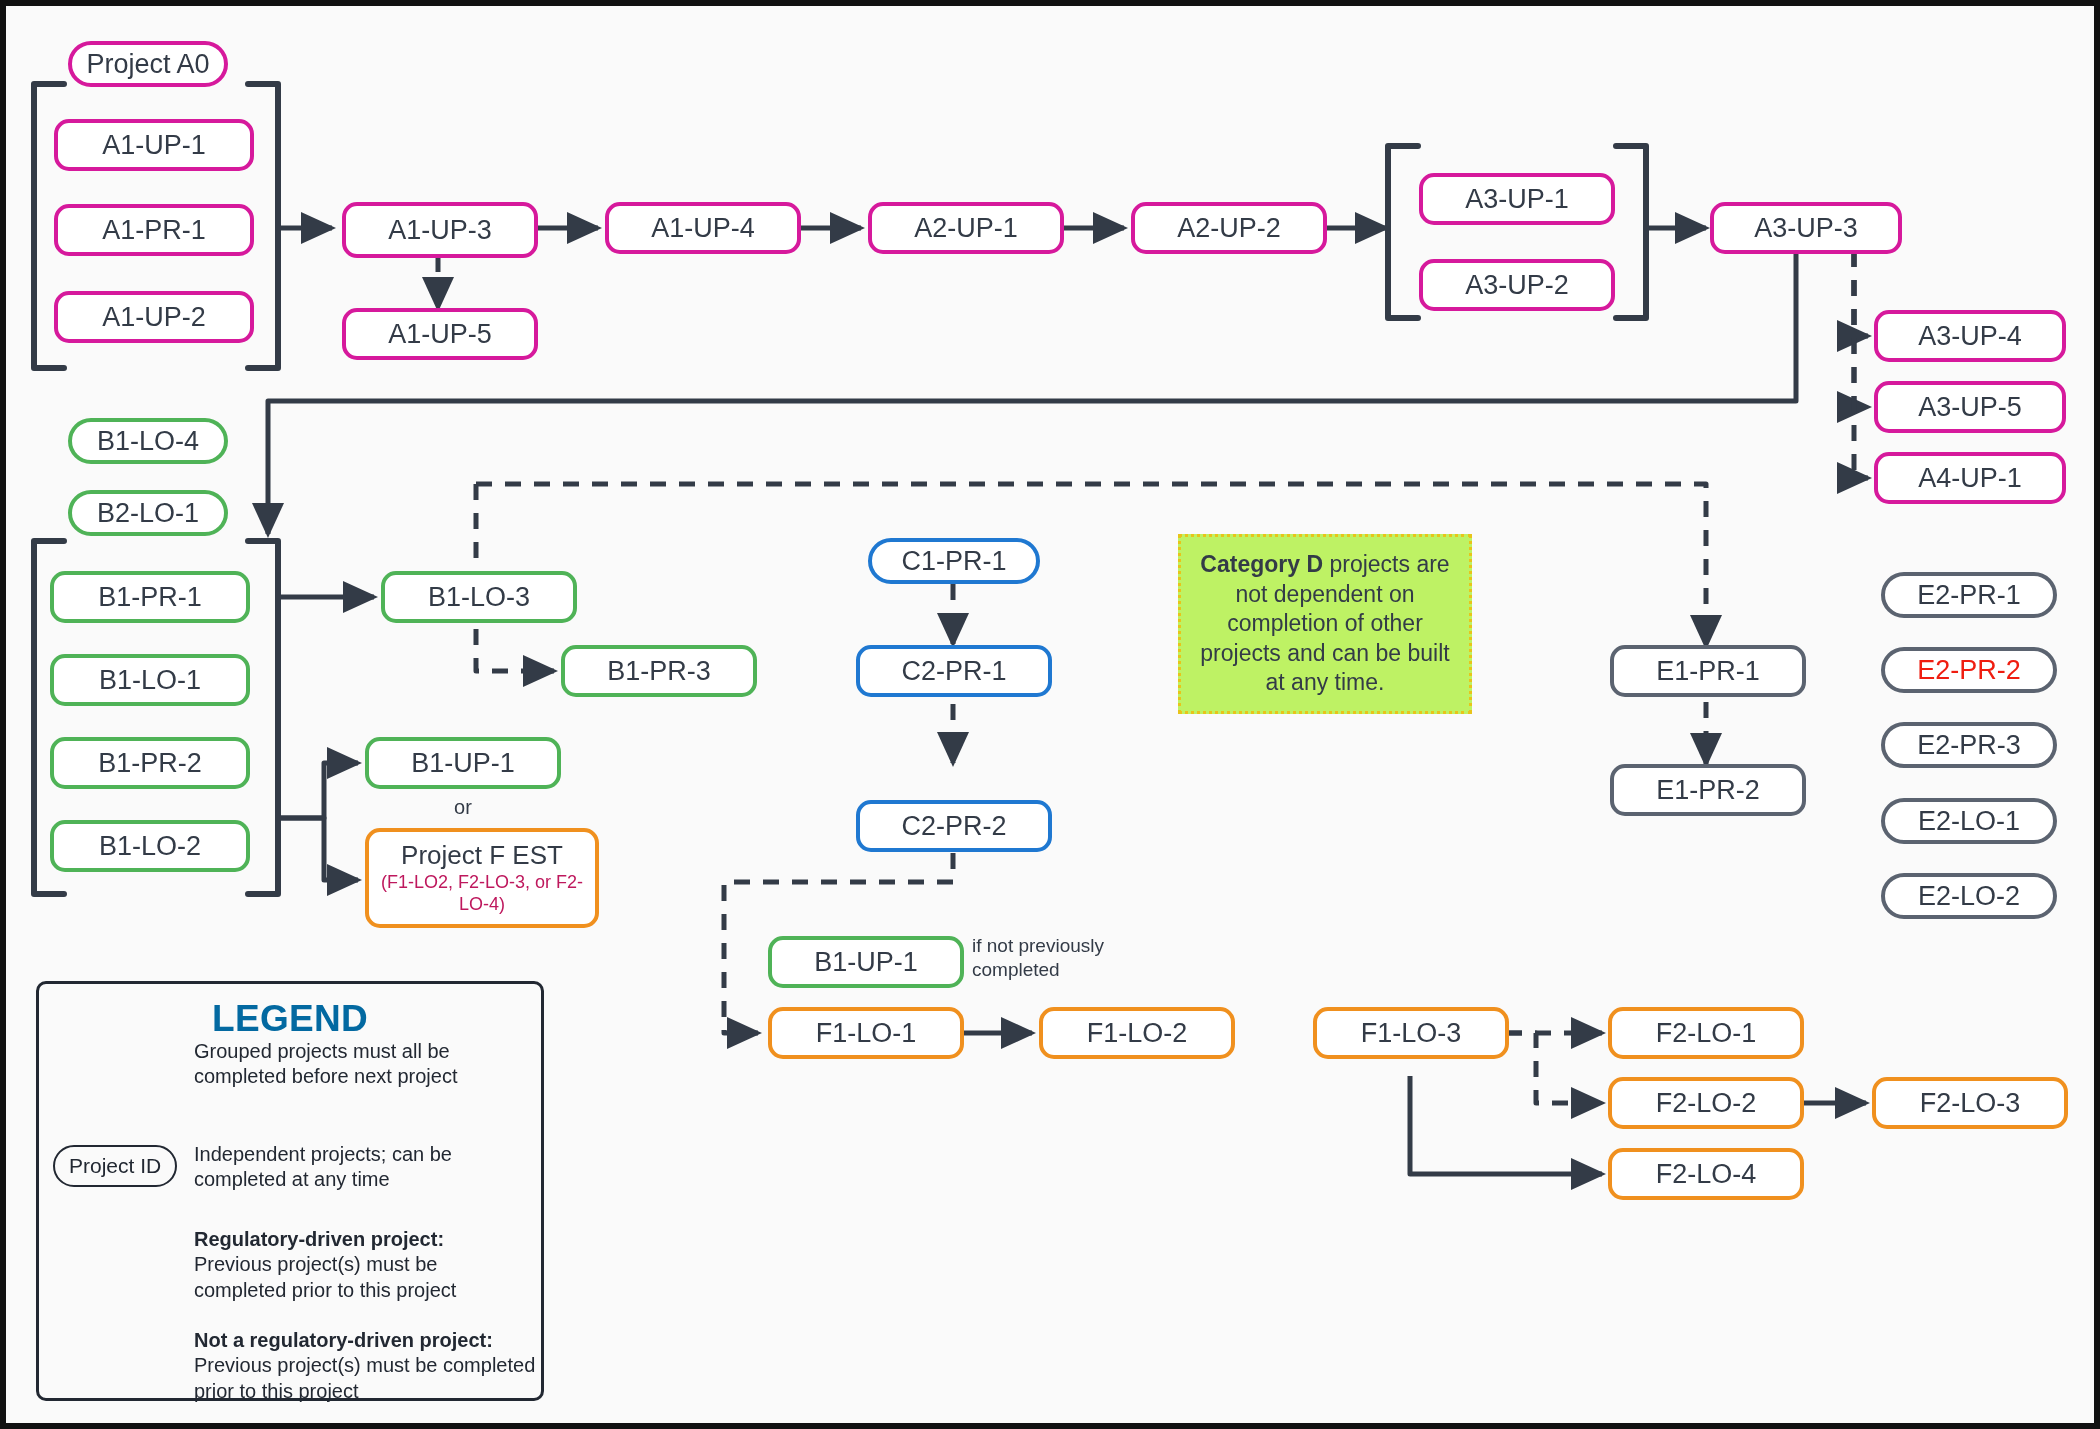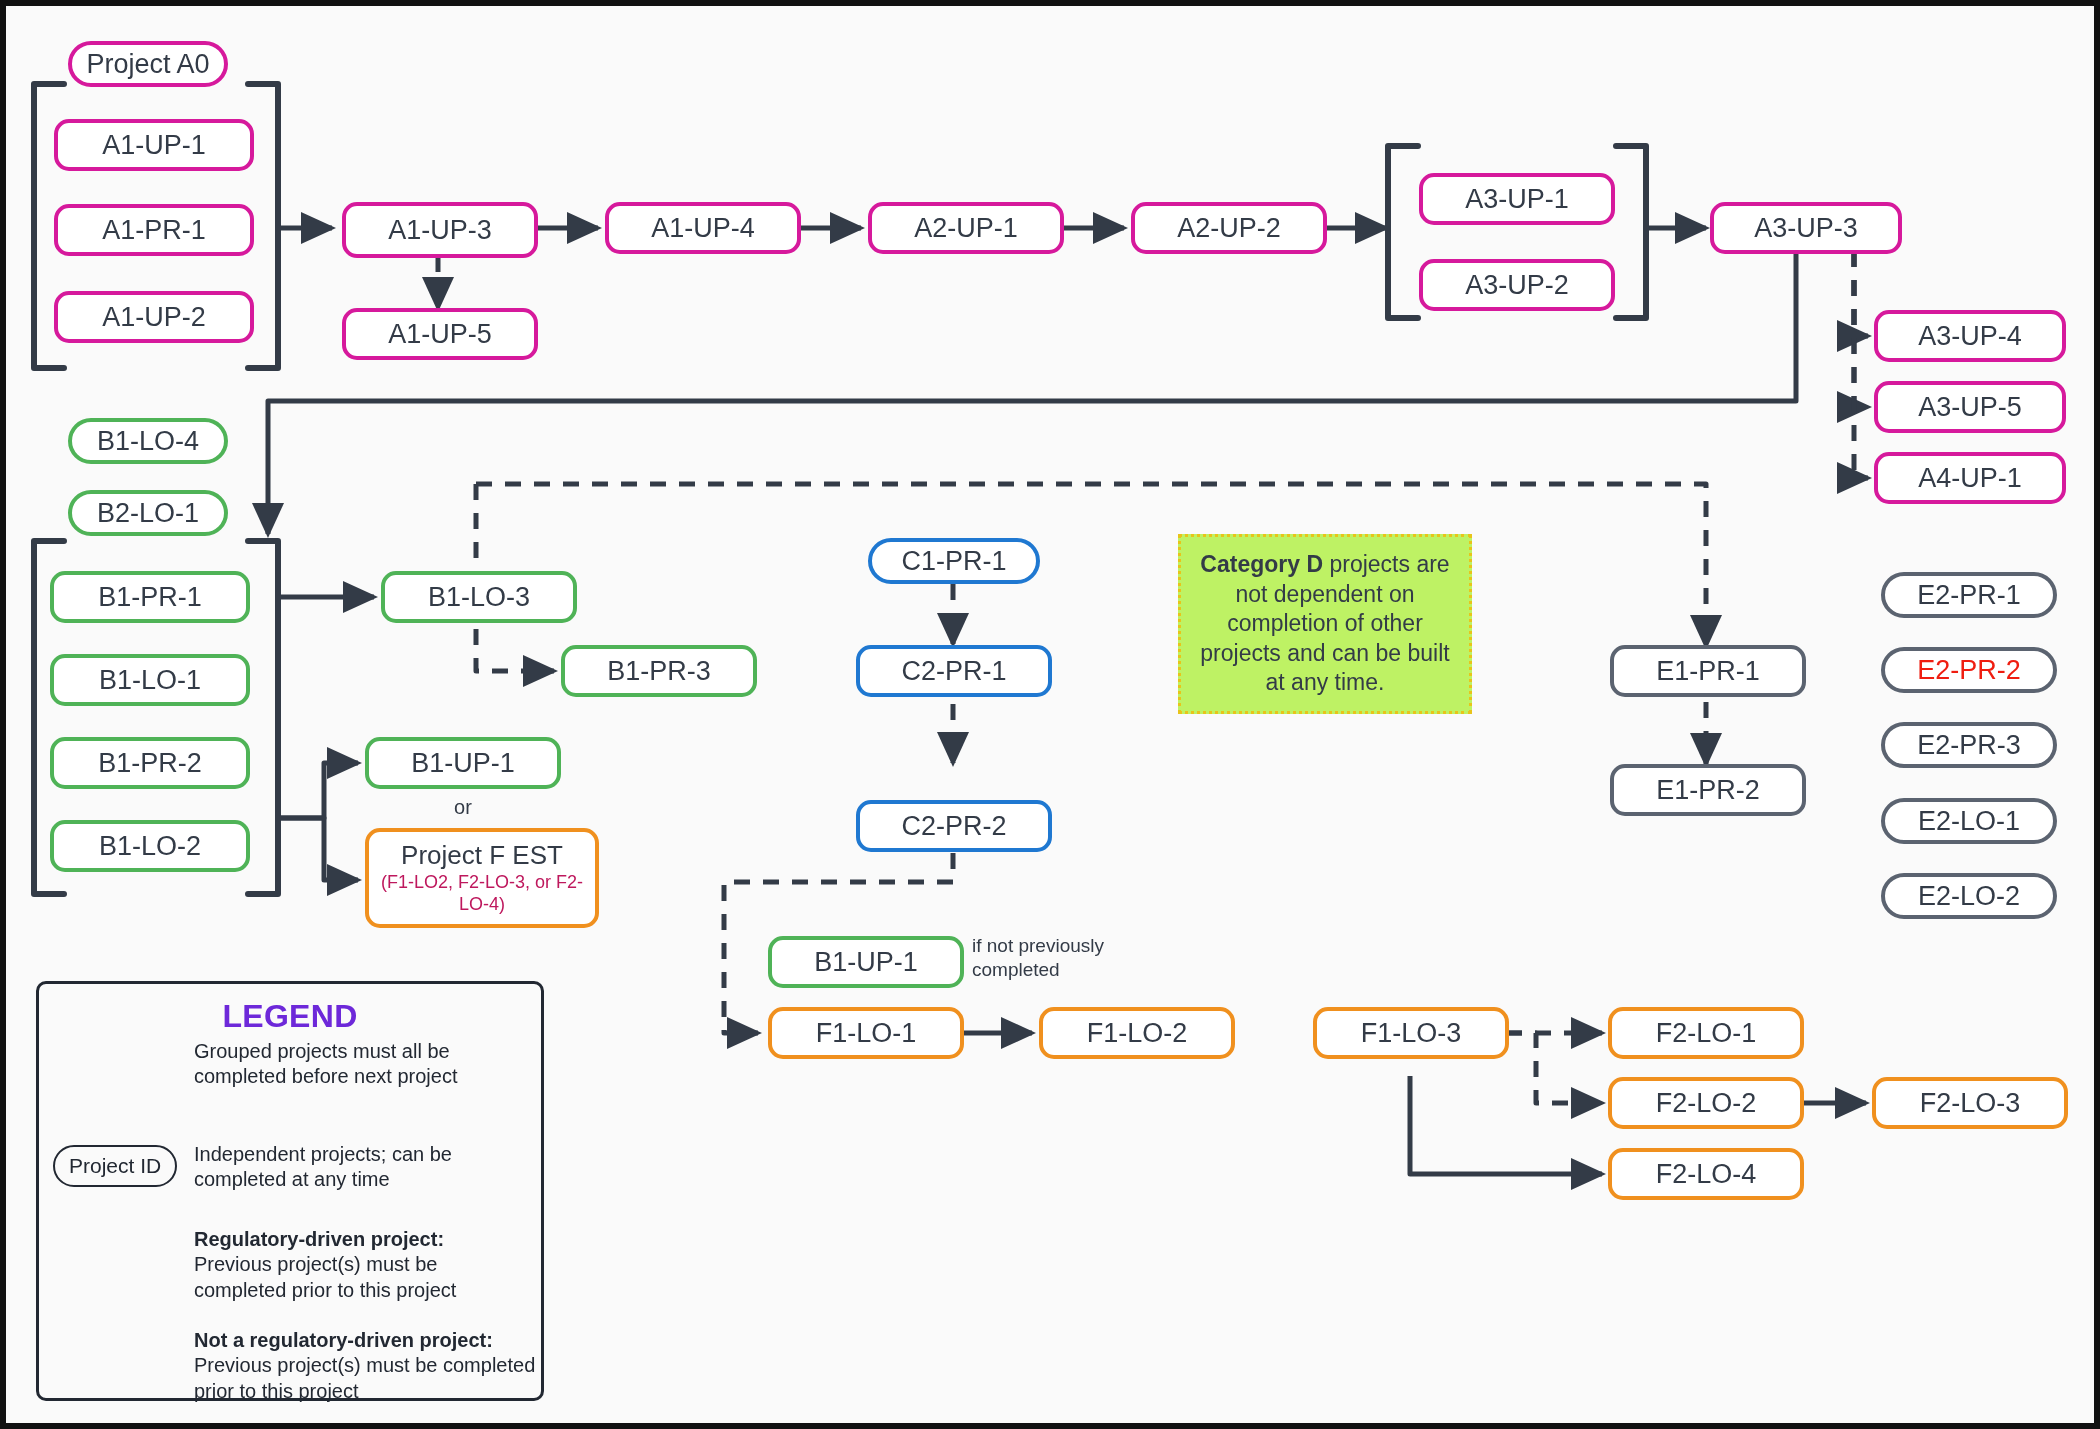--- a/index.html
+++ b/index.html
@@ -73,22 +73,22 @@
     left:30px;top:975px;
     width:508px;height:420px;
     box-sizing:border-box;
     border:3px solid #222832;
     border-radius:10px;
     background:#fafafa;
   }
   #legend h1{
     margin:0;padding:14px 0 2px 0;
     text-align:center;
-    font-size:32px;
-    color:#6d28d9;
+    font-size:37px;
+    color:#0369a1;
     letter-spacing:.3px;
   }
   .lg-row{position:absolute;display:flex;align-items:flex-start;}
   .lg-text{font-size:20px;color:#222832;line-height:1.27;}
   .lg-text b{font-weight:bold;}
   .lg-pill{
     border:2.5px solid #222832;border-radius:999px;background:#fafafa;
     font-size:21px;color:#222832;padding:7px 14px;
   }
 </style>

